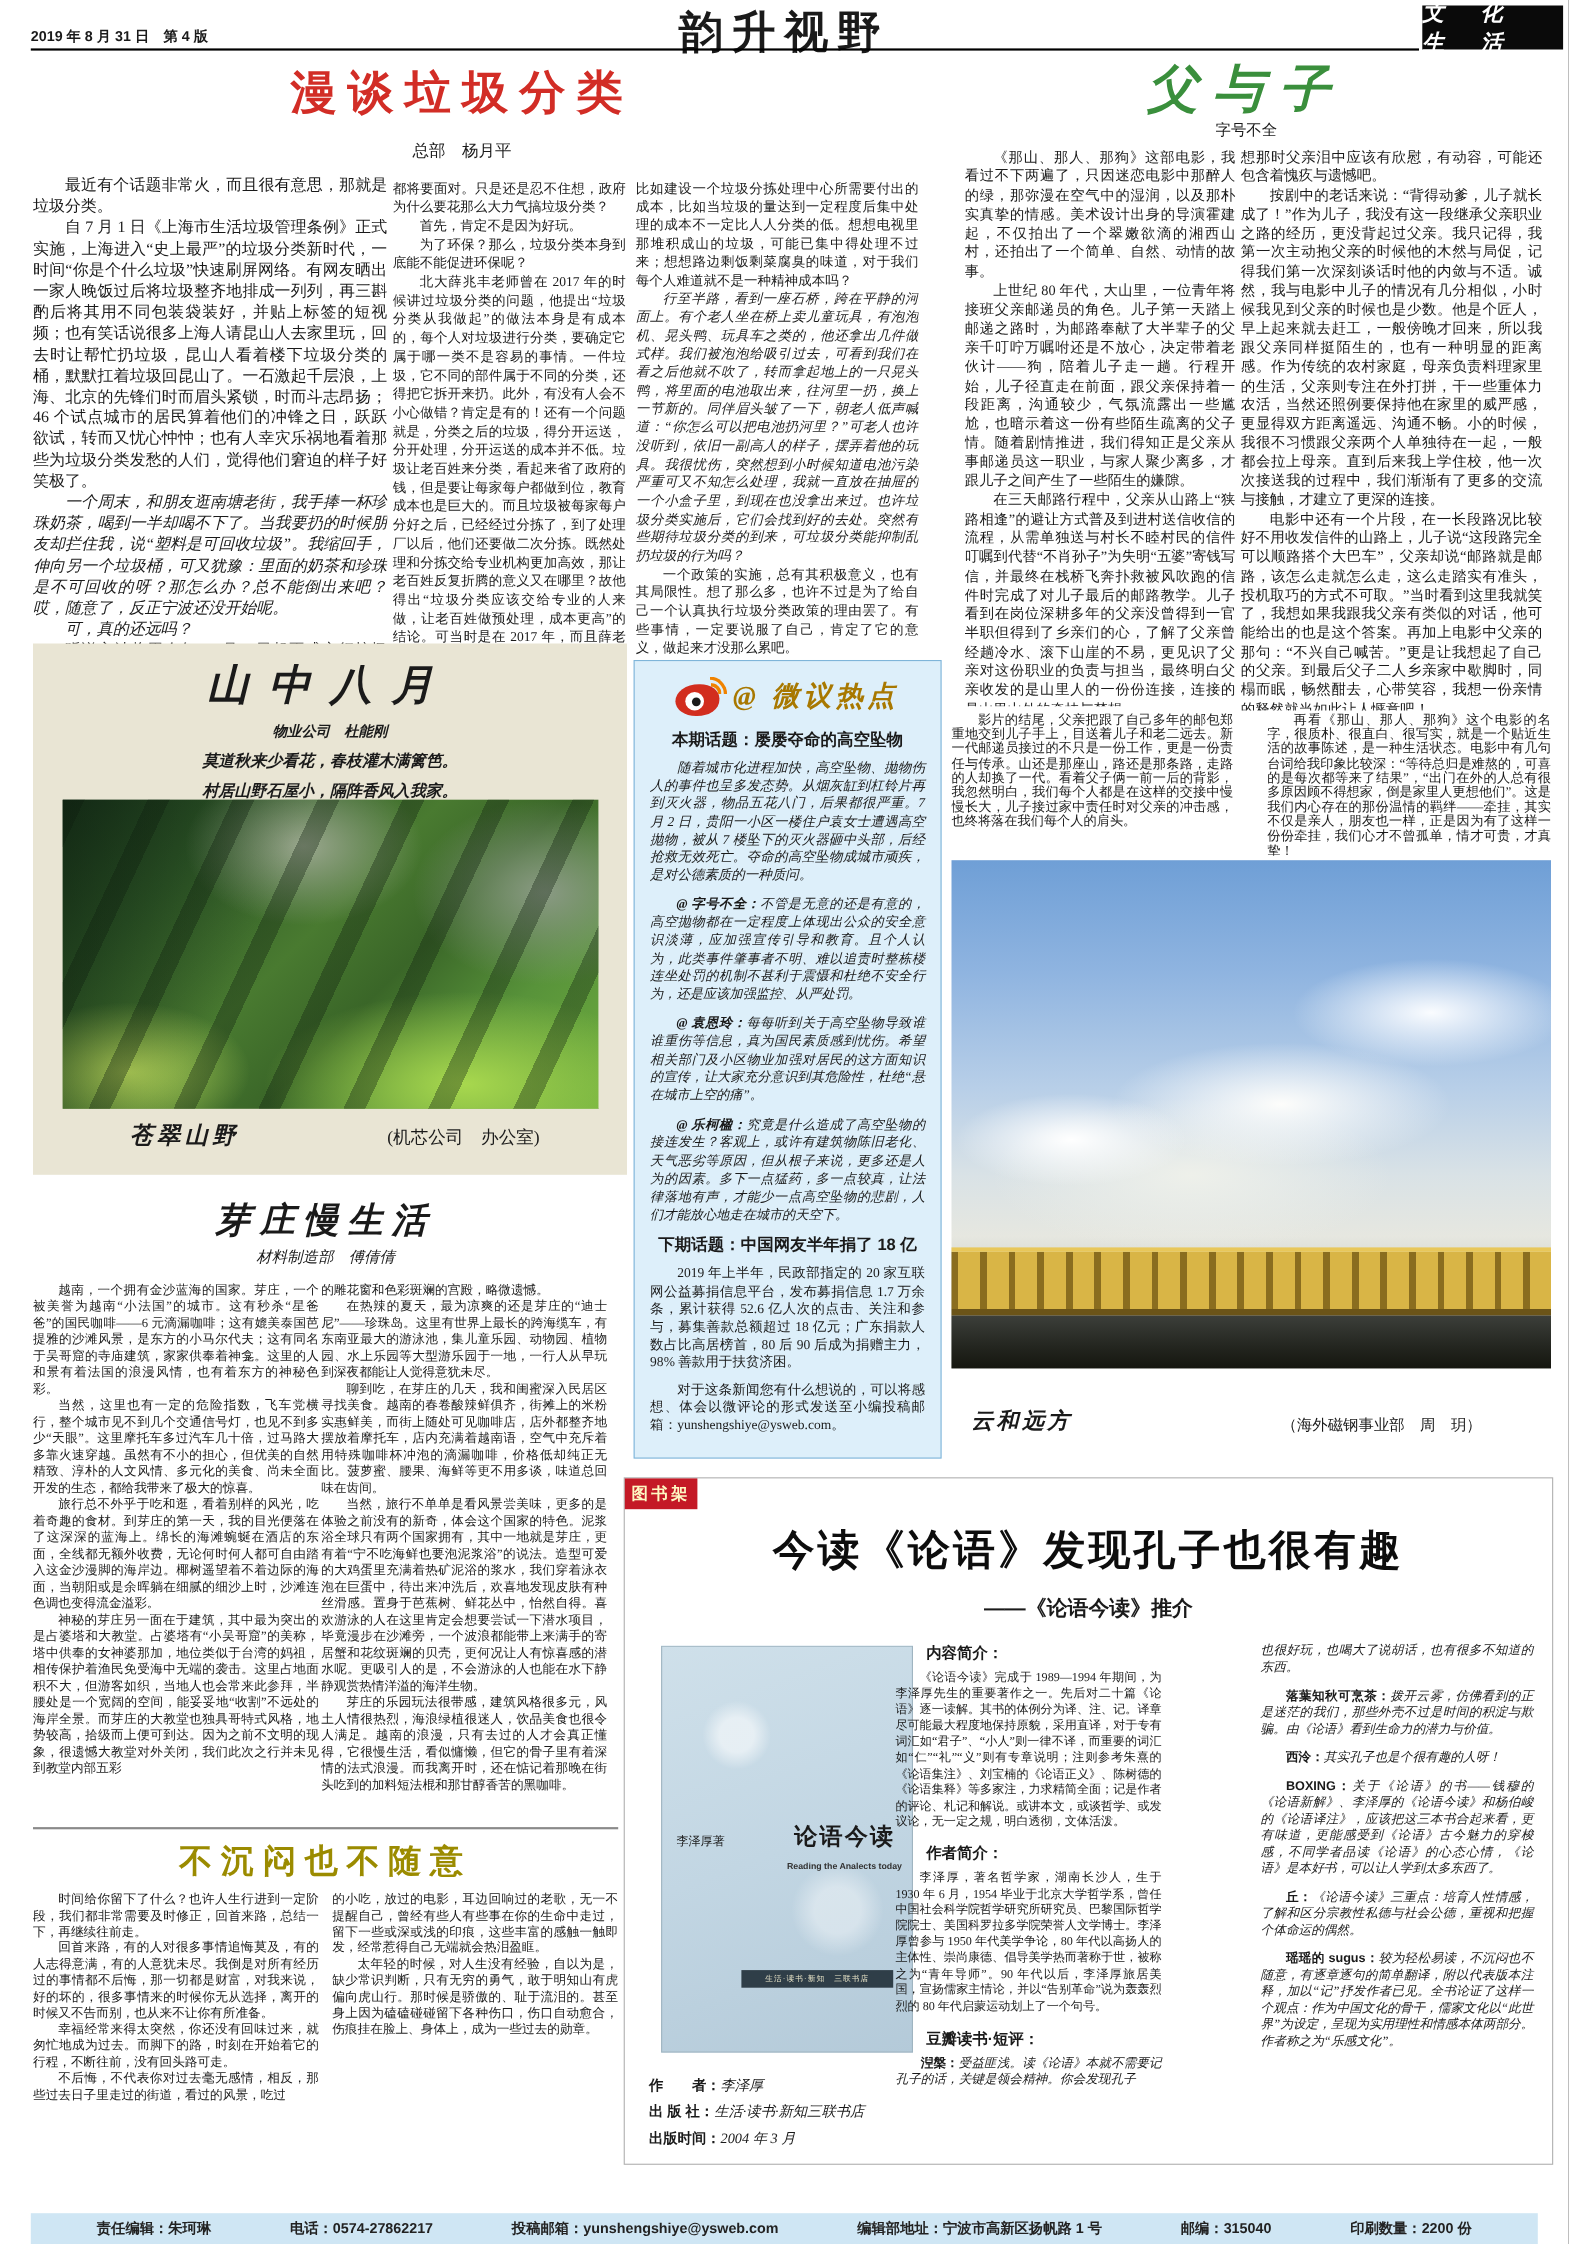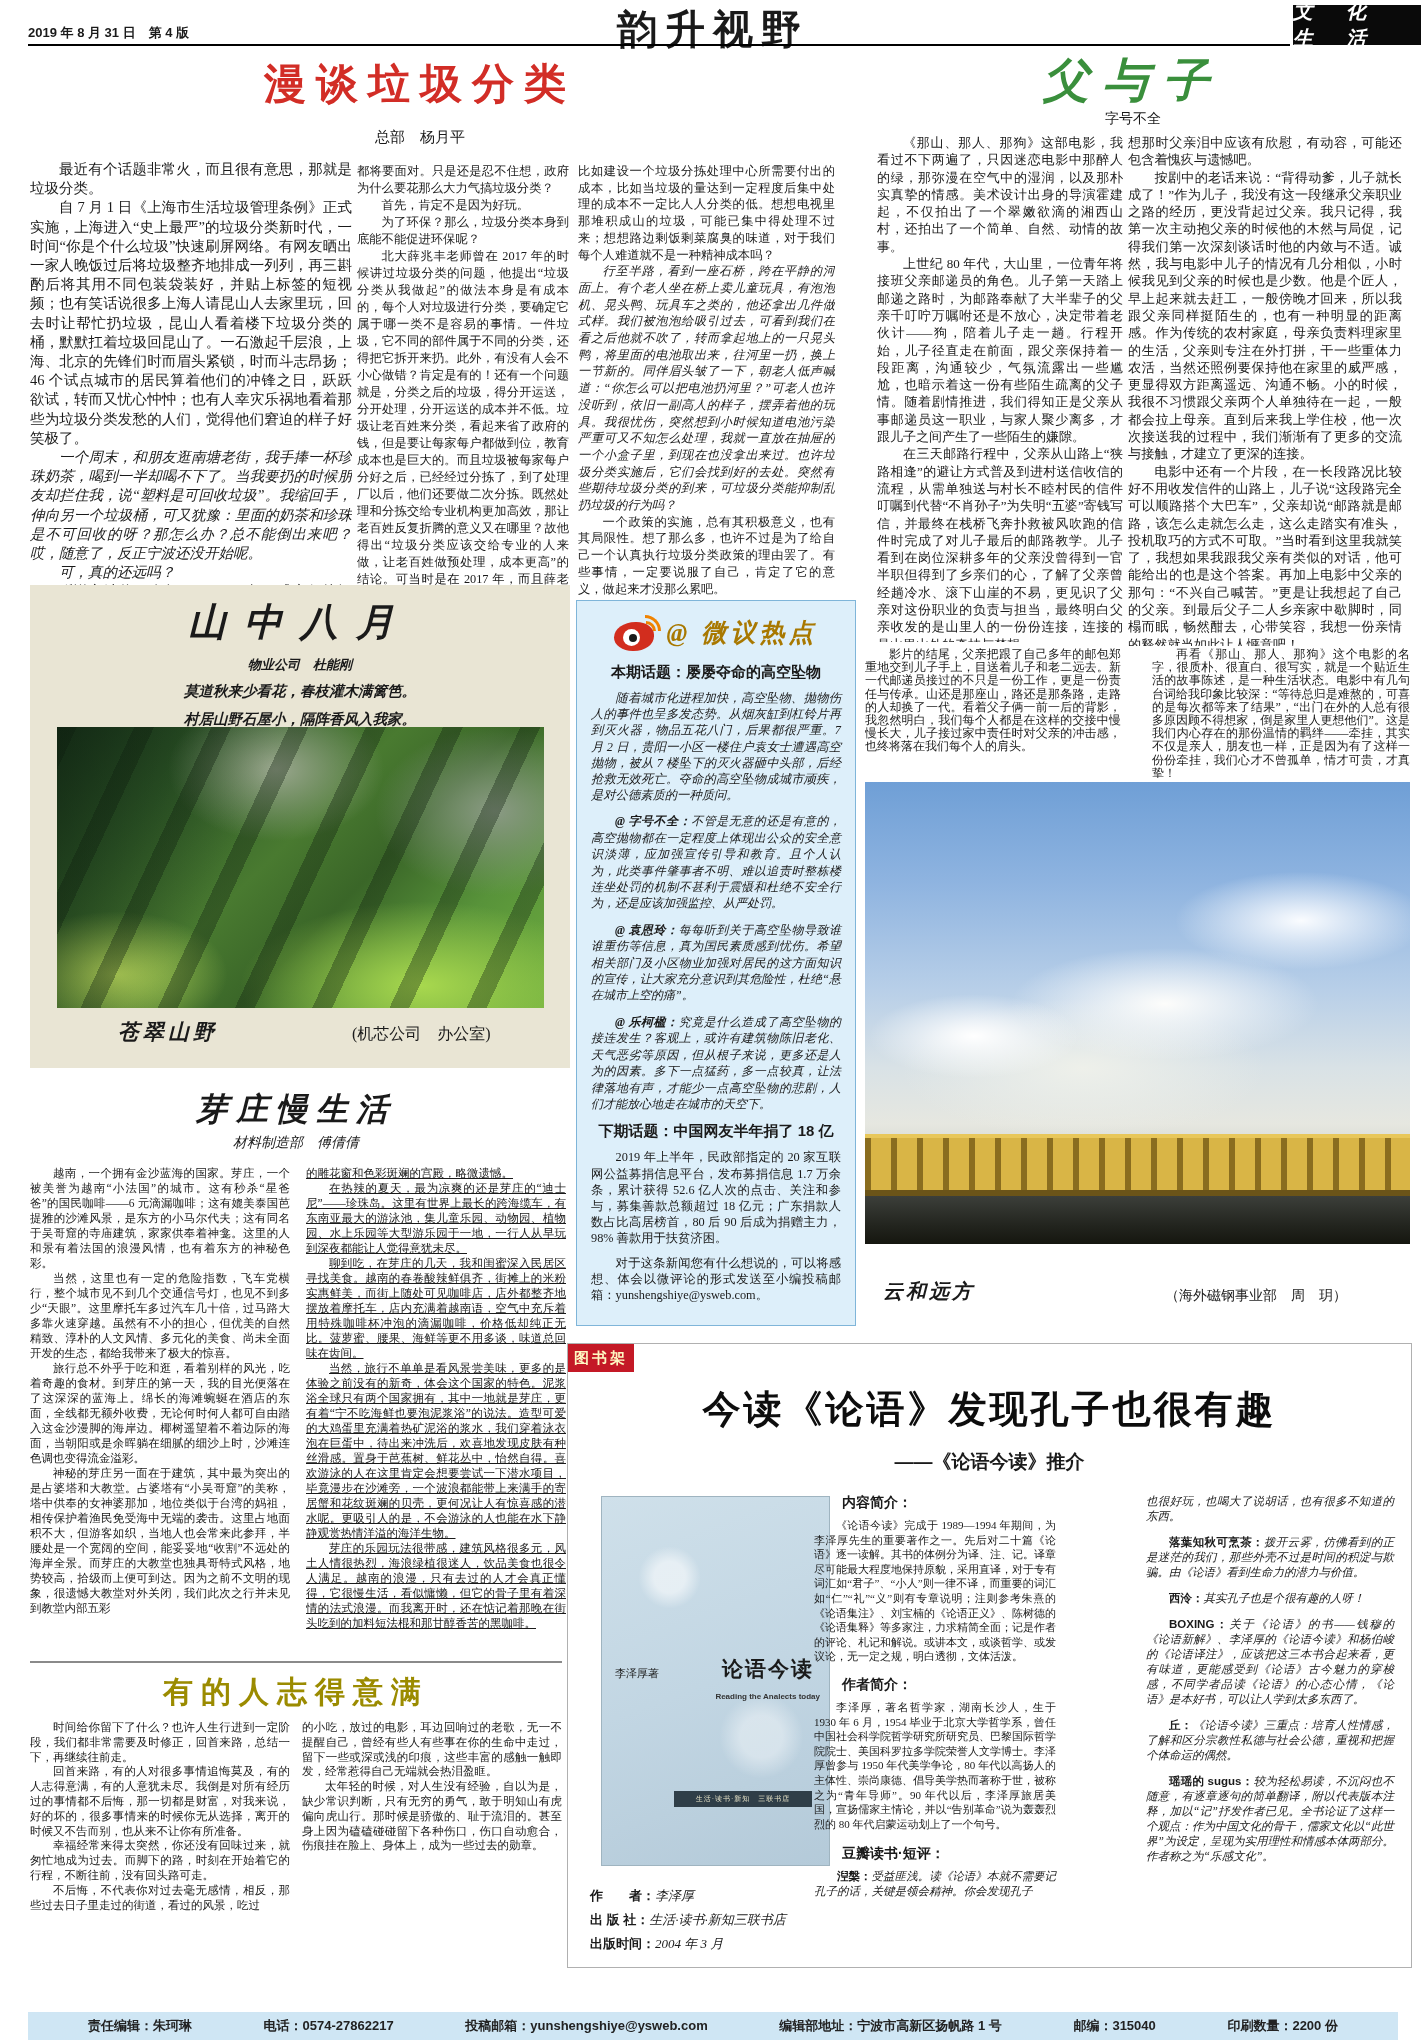--- a/index.html
+++ b/index.html
@@ -174,31 +174,31 @@
   </div>
 
   <div class="abs ctr" id="nha-title" style="left:30px;top:1088px;width:532px;">芽庄慢生活</div>
   <div class="abs ctr kai" style="left:30px;top:1134px;width:532px;font-size:14px;">材料制造部　傅倩倩</div>
   <div class="abs paras jus" style="left:30px;top:1166px;width:260px;height:486px;font-size:11.5px;line-height:15px;overflow:hidden;">
       <p>越南，一个拥有金沙蓝海的国家。芽庄，一个被美誉为越南“小法国”的城市。这有秒杀“星爸爸”的国民咖啡——6 元滴漏咖啡；这有媲美泰国芭提雅的沙滩风景，是东方的小马尔代夫；这有同名于吴哥窟的寺庙建筑，家家供奉着神龛。这里的人和景有着法国的浪漫风情，也有着东方的神秘色彩。</p>
       <p>当然，这里也有一定的危险指数，飞车党横行，整个城市见不到几个交通信号灯，也见不到多少“天眼”。这里摩托车多过汽车几十倍，过马路大多靠火速穿越。虽然有不小的担心，但优美的自然精致、淳朴的人文风情、多元化的美食、尚未全面开发的生态，都给我带来了极大的惊喜。</p>
       <p>旅行总不外乎于吃和逛，看着别样的风光，吃着奇趣的食材。到芽庄的第一天，我的目光便落在了这深深的蓝海上。绵长的海滩蜿蜒在酒店的东面，全线都无额外收费，无论何时何人都可自由踏入这金沙漫脚的海岸边。椰树遥望着不着边际的海面，当朝阳或是余晖躺在细腻的细沙上时，沙滩连色调也变得流金溢彩。</p>
       <p>神秘的芽庄另一面在于建筑，其中最为突出的是占婆塔和大教堂。占婆塔有“小吴哥窟”的美称，塔中供奉的女神婆那加，地位类似于台湾的妈祖，相传保护着渔民免受海中无端的袭击。这里占地面积不大，但游客如织，当地人也会常来此参拜，半腰处是一个宽阔的空间，能妥妥地“收割”不远处的海岸全景。而芽庄的大教堂也独具哥特式风格，地势较高，拾级而上便可到达。因为之前不文明的现象，很遗憾大教堂对外关闭，我们此次之行并未见到教堂内部五彩</p>
     </div>
-  <div class="abs paras jus" style="left:306px;top:1166px;width:260px;height:486px;font-size:11.5px;line-height:15px;overflow:hidden;text-decoration:underline;">
+  <div class="abs paras jus" style="left:292px;top:1166px;width:260px;height:486px;font-size:11.5px;line-height:15px;overflow:hidden;">
       <p class="ni">的雕花窗和色彩斑斓的宫殿，略微遗憾。</p>
       <p>在热辣的夏天，最为凉爽的还是芽庄的“迪士尼”——珍珠岛。这里有世界上最长的跨海缆车，有东南亚最大的游泳池，集儿童乐园、动物园、植物园、水上乐园等大型游乐园于一地，一行人从早玩到深夜都能让人觉得意犹未尽。</p>
       <p>聊到吃，在芽庄的几天，我和闺蜜深入民居区寻找美食。越南的春卷酸辣鲜俱齐，街摊上的米粉实惠鲜美，而街上随处可见咖啡店，店外都整齐地摆放着摩托车，店内充满着越南语，空气中充斥着用特殊咖啡杯冲泡的滴漏咖啡，价格低却纯正无比。菠萝蜜、腰果、海鲜等更不用多谈，味道总回味在齿间。</p>
       <p>当然，旅行不单单是看风景尝美味，更多的是体验之前没有的新奇，体会这个国家的特色。泥浆浴全球只有两个国家拥有，其中一地就是芽庄，更有着“宁不吃海鲜也要泡泥浆浴”的说法。造型可爱的大鸡蛋里充满着热矿泥浴的浆水，我们穿着泳衣泡在巨蛋中，待出来冲洗后，欢喜地发现皮肤有种丝滑感。置身于芭蕉树、鲜花丛中，怡然自得。喜欢游泳的人在这里肯定会想要尝试一下潜水项目，毕竟漫步在沙滩旁，一个波浪都能带上来满手的寄居蟹和花纹斑斓的贝壳，更何况让人有惊喜感的潜水呢。更吸引人的是，不会游泳的人也能在水下静静观赏热情洋溢的海洋生物。</p>
       <p>芽庄的乐园玩法很带感，建筑风格很多元，风土人情很热烈，海浪绿植很迷人，饮品美食也很令人满足。越南的浪漫，只有去过的人才会真正懂得，它很慢生活，看似慵懒，但它的骨子里有着深情的法式浪漫。而我离开时，还在惦记着那晚在街头吃到的加料短法棍和那甘醇香苦的黑咖啡。</p>
     </div>
 
   <div class="abs" style="left:30px;top:1661px;width:532px;height:2px;background:#8a8a8a;"></div>
 
-  <div class="abs ctr sans" id="time-title" style="left:30px;top:1672px;width:532px;">有的人志得意满</div>
+  <div class="abs ctr sans" id="time-title" style="left:30px;top:1672px;width:532px;">不沉闷也不随意</div>
   <div class="abs paras jus" style="left:30px;top:1720px;width:260px;height:244px;font-size:11.5px;line-height:14.8px;overflow:hidden;">
       <p>时间给你留下了什么？也许人生行进到一定阶段，我们都非常需要及时修正，回首来路，总结一下，再继续往前走。</p>
       <p>回首来路，有的人对很多事情追悔莫及，有的人志得意满，有的人意犹未尽。我倒是对所有经历过的事情都不后悔，那一切都是财富，对我来说，好的坏的，很多事情来的时候你无从选择，离开的时候又不告而别，也从来不让你有所准备。</p>
       <p>幸福经常来得太突然，你还没有回味过来，就匆忙地成为过去。而脚下的路，时刻在开始着它的行程，不断往前，没有回头路可走。</p>
       <p>不后悔，不代表你对过去毫无感情，相反，那些过去日子里走过的街道，看过的风景，吃过</p>
     </div>
   <div class="abs paras jus" style="left:302px;top:1720px;width:260px;height:244px;font-size:11.5px;line-height:14.8px;overflow:hidden;">
       <p class="ni">的小吃，放过的电影，耳边回响过的老歌，无一不提醒自己，曾经有些人有些事在你的生命中走过，留下一些或深或浅的印痕，这些丰富的感触一触即发，经常惹得自己无端就会热泪盈眶。</p>
       <p>太年轻的时候，对人生没有经验，自以为是，缺少常识判断，只有无穷的勇气，敢于明知山有虎偏向虎山行。那时候是骄傲的、耻于流泪的。甚至身上因为磕磕碰碰留下各种伤口，伤口自动愈合，伤痕挂在脸上、身体上，成为一些过去的勋章。</p>
     </div>

